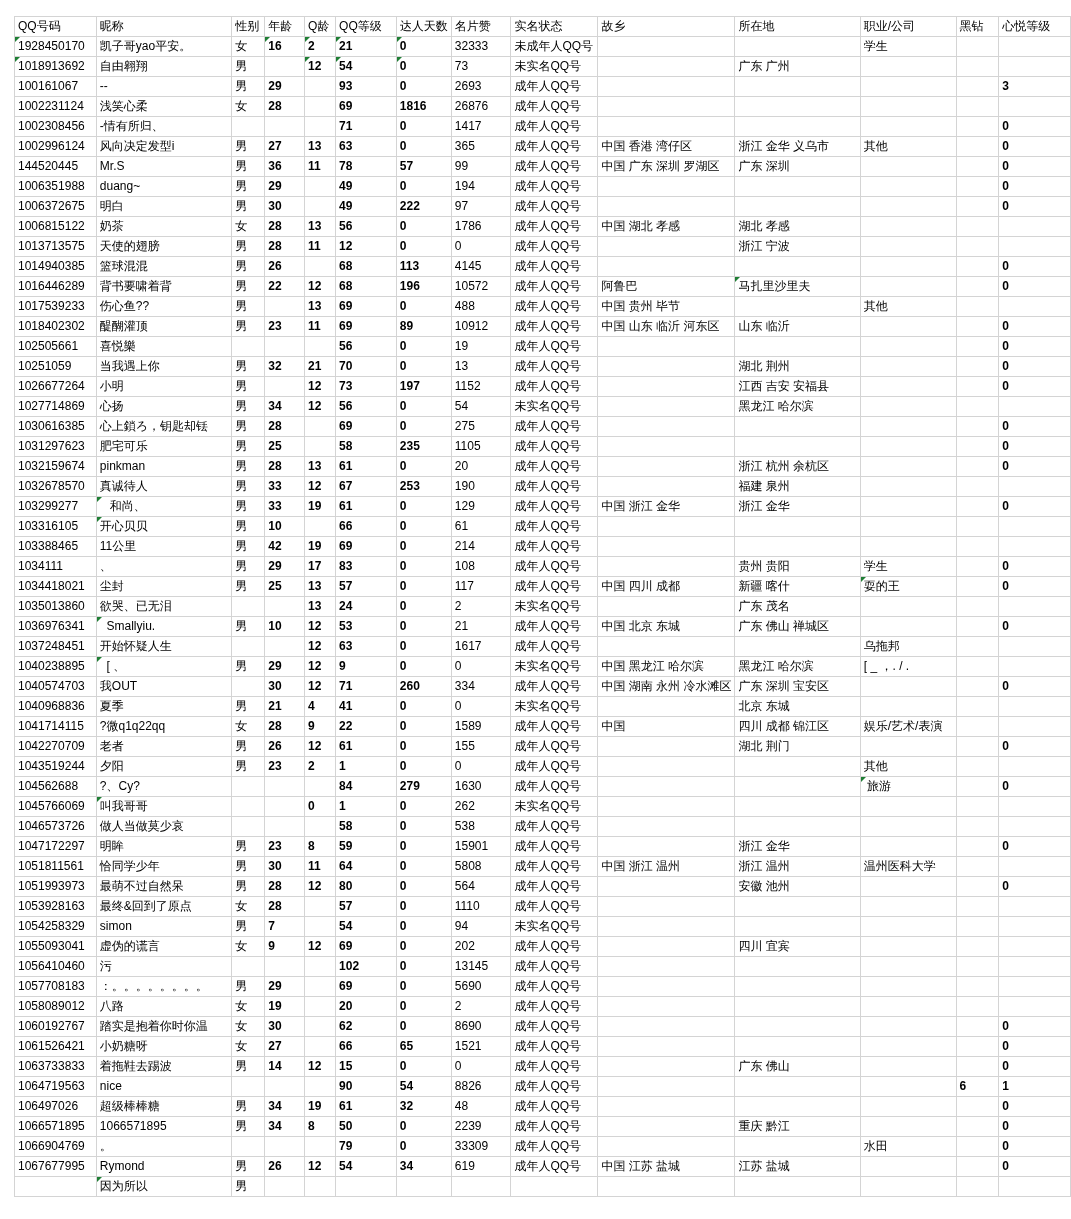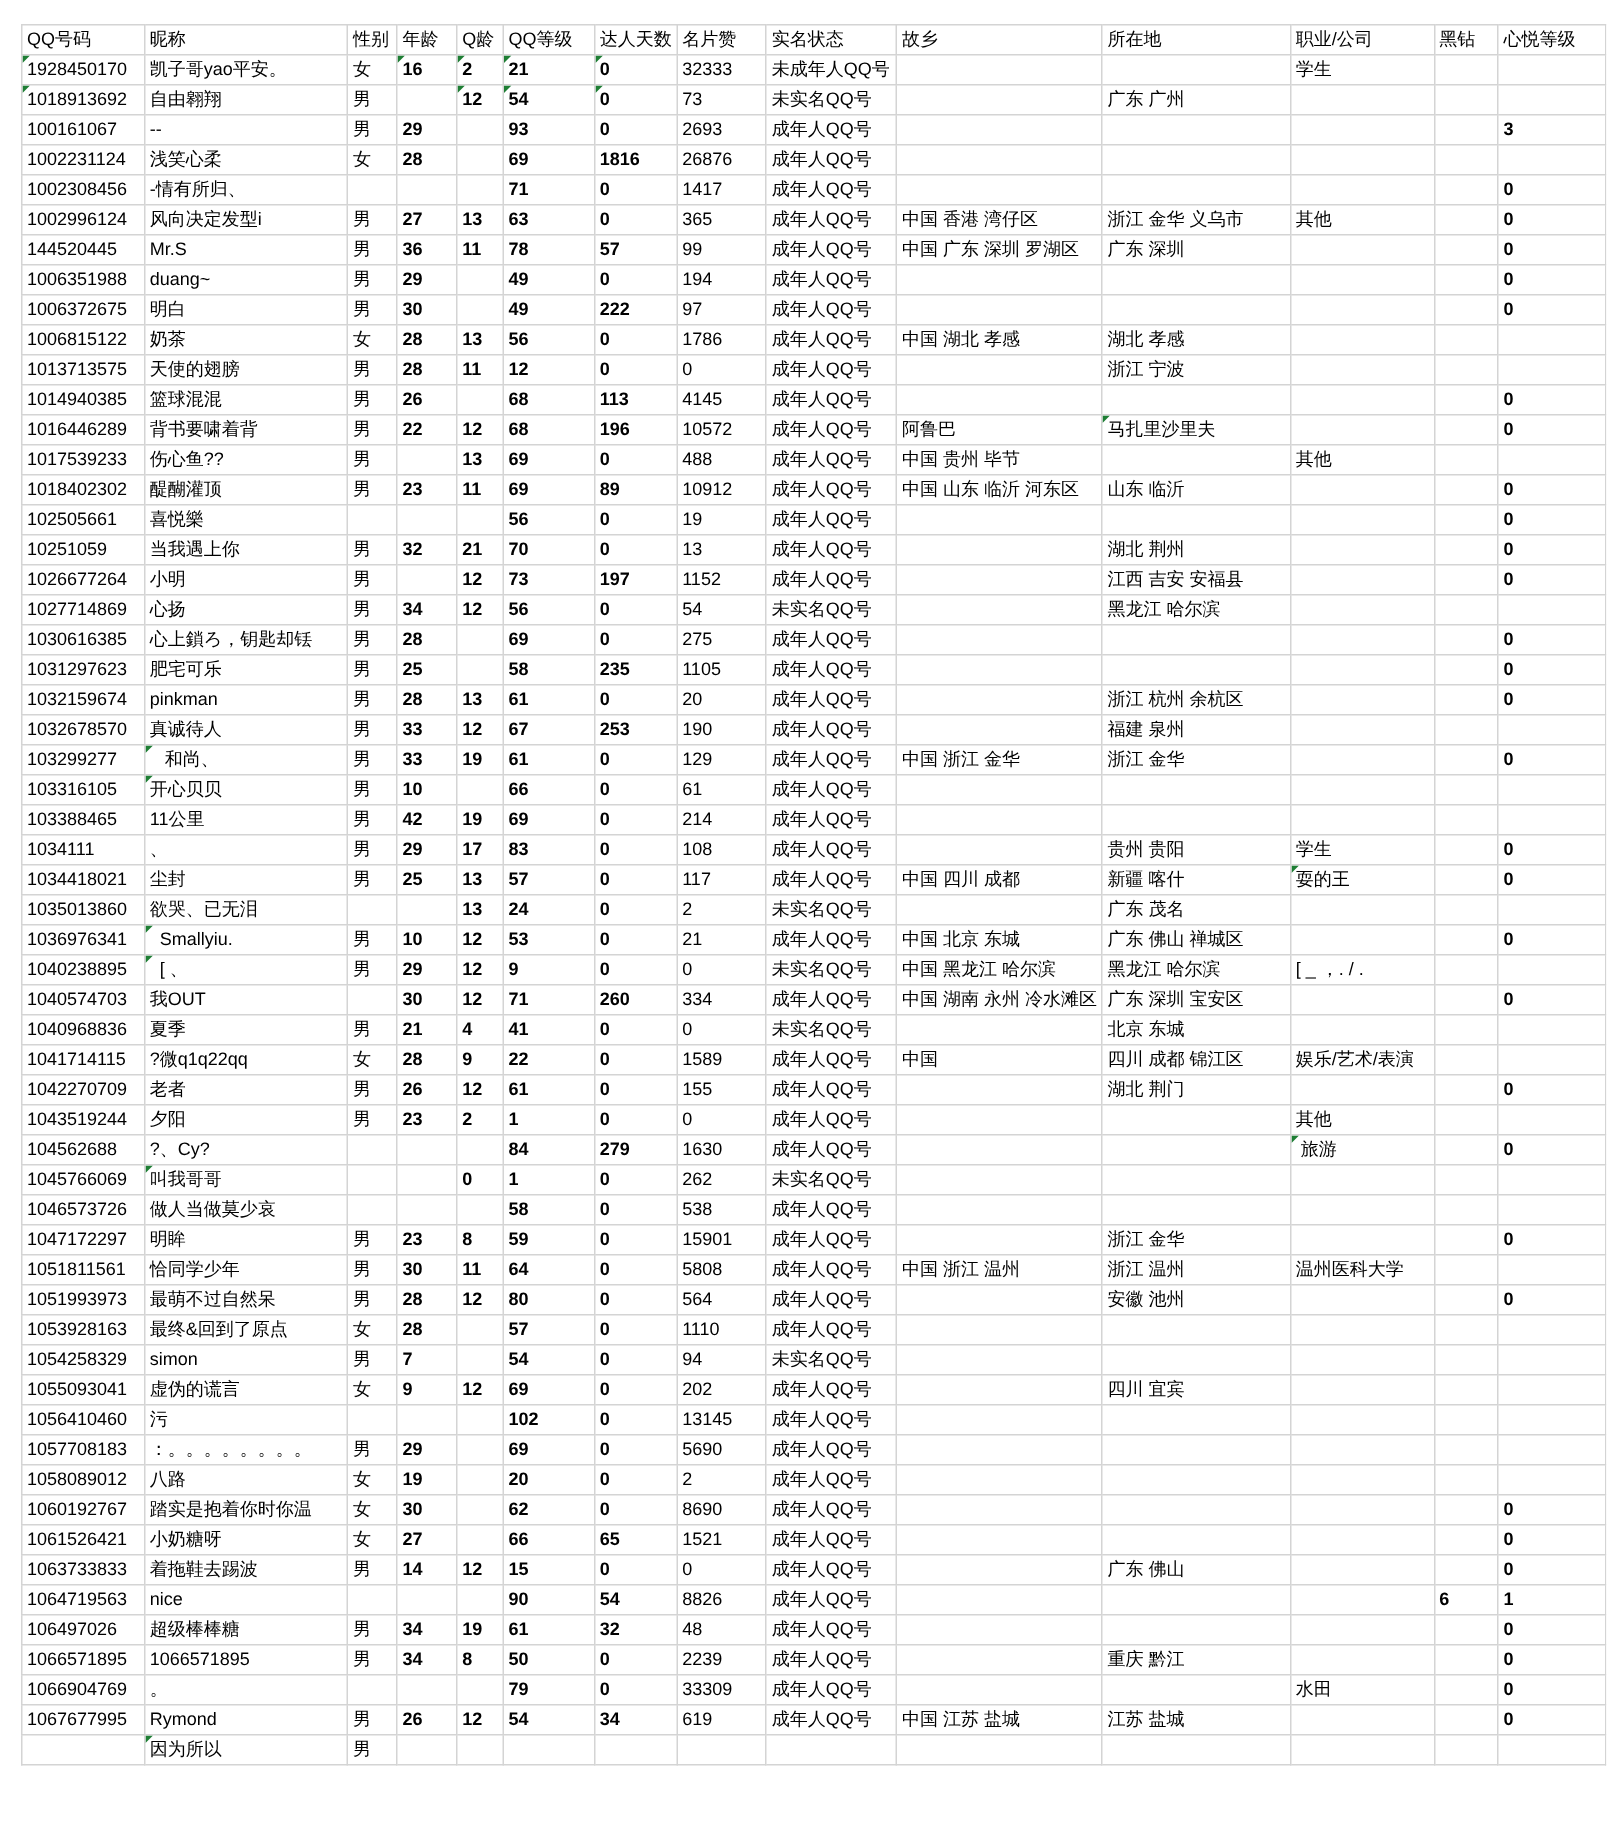--- a/index.html
+++ b/index.html
@@ -551,20 +551,36 @@
           <td class="boldcol">0</td>
           <td>21</td>
           <td>成年人QQ号</td>
           <td>中国 北京 东城</td>
           <td>广东 佛山 禅城区</td>
           <td></td>
           <td class="boldcol"></td>
           <td class="boldcol">0</td>
         </tr>
         <tr>
+          <td>1037248451</td>
+          <td>开始怀疑人生</td>
+          <td></td>
+          <td class="boldcol"></td>
+          <td class="boldcol">12</td>
+          <td class="boldcol">63</td>
+          <td class="boldcol">0</td>
+          <td>1617</td>
+          <td>成年人QQ号</td>
+          <td></td>
+          <td></td>
+          <td>乌拖邦</td>
+          <td class="boldcol"></td>
+          <td class="boldcol"></td>
+        </tr>
+        <tr>
           <td>1040238895</td>
           <td class="flag">  [ 、</td>
           <td>男</td>
           <td class="boldcol">29</td>
           <td class="boldcol">12</td>
           <td class="boldcol">9</td>
           <td class="boldcol">0</td>
           <td>0</td>
           <td>未实名QQ号</td>
           <td>中国 黑龙江 哈尔滨</td>

